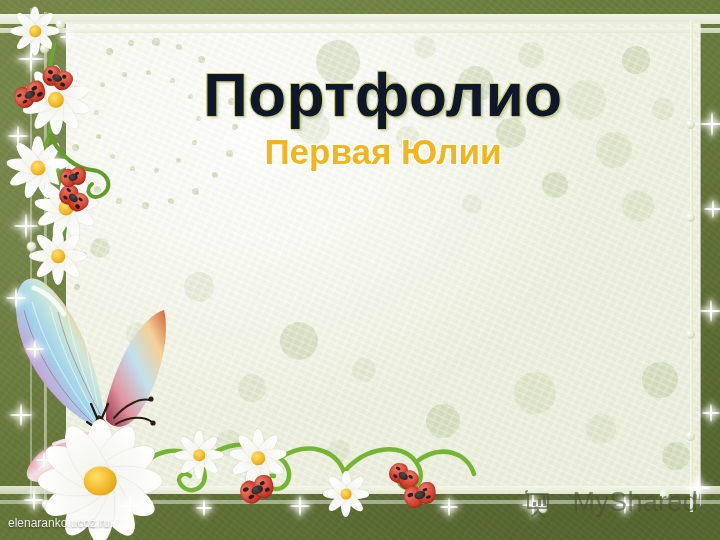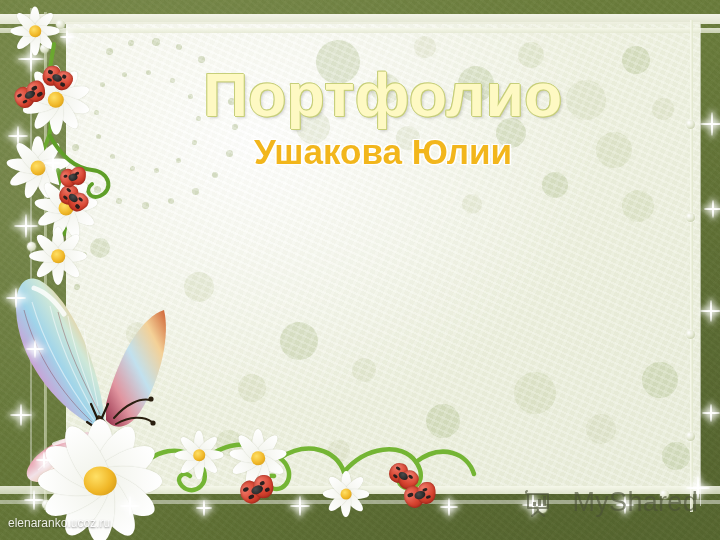--- a/index.html
+++ b/index.html
@@ -153,21 +153,21 @@
   .butterfly { position: absolute; }
 
   
   .text-wrap {
     position: absolute; left: 66px; top: 22px; width: 634px; height: 472px;
     display: flex; flex-direction: column; align-items: center;
   }
   .title {
     margin-top: 42px;
     font-size: 62px; line-height: 1.0; font-weight: bold;
-    color: #fef9c3;
+    color: #0f172a;
     letter-spacing: .5px;
     text-shadow:
       -1px 0 #c7cf7a, 0 1px #c7cf7a, 1px 0 #c7cf7a, 0 -1px #c7cf7a,
       1px 1px #c7cf7a, -1px -1px #c7cf7a, 2px 2px 3px rgba(0,0,0,.18);
   }
   .role {
     margin-top: 40px;
     font-size: 28px; font-weight: bold; color: #16304c;
     text-shadow: 0 1px 0 rgba(255,255,255,.8);
   }
@@ -580,21 +580,21 @@
   <div class="spark" style="left:616px;top:496px;width:18px;height:18px;"></div>
   <div class="spark" style="left:700px;top:112px;width:24px;height:24px;"></div>
   <div class="spark" style="left:704px;top:200px;width:18px;height:18px;"></div>
   <div class="spark" style="left:700px;top:300px;width:22px;height:22px;"></div>
   <div class="spark" style="left:702px;top:404px;width:18px;height:18px;"></div>
   <div class="spark" style="left:686px;top:476px;width:24px;height:24px;"></div>
   <div class="spark" style="left:60px;top:30px;width:14px;height:14px;"></div>
 
   <div class="text-wrap">
     <div class="title">Портфолио</div>
-    <div class="name">Ушакова Юлии</div>
+    <div class="name">Первая Юлии</div>
   </div>
 
   <div class="myshared">
     <svg width="30" height="30" viewBox="0 0 30 30">
       <g stroke="#4a5036" stroke-width="2" fill="none" stroke-linecap="round" stroke-linejoin="round">
         <path d="M5 6 h20 v14 h-20 z"></path>
         <path d="M5 6 C3 6, 2 4, 4 3"></path>
         <path d="M15 20 v3"></path>
         <path d="M15 23 l-6 5"></path>
         <path d="M15 23 l6 5"></path>

